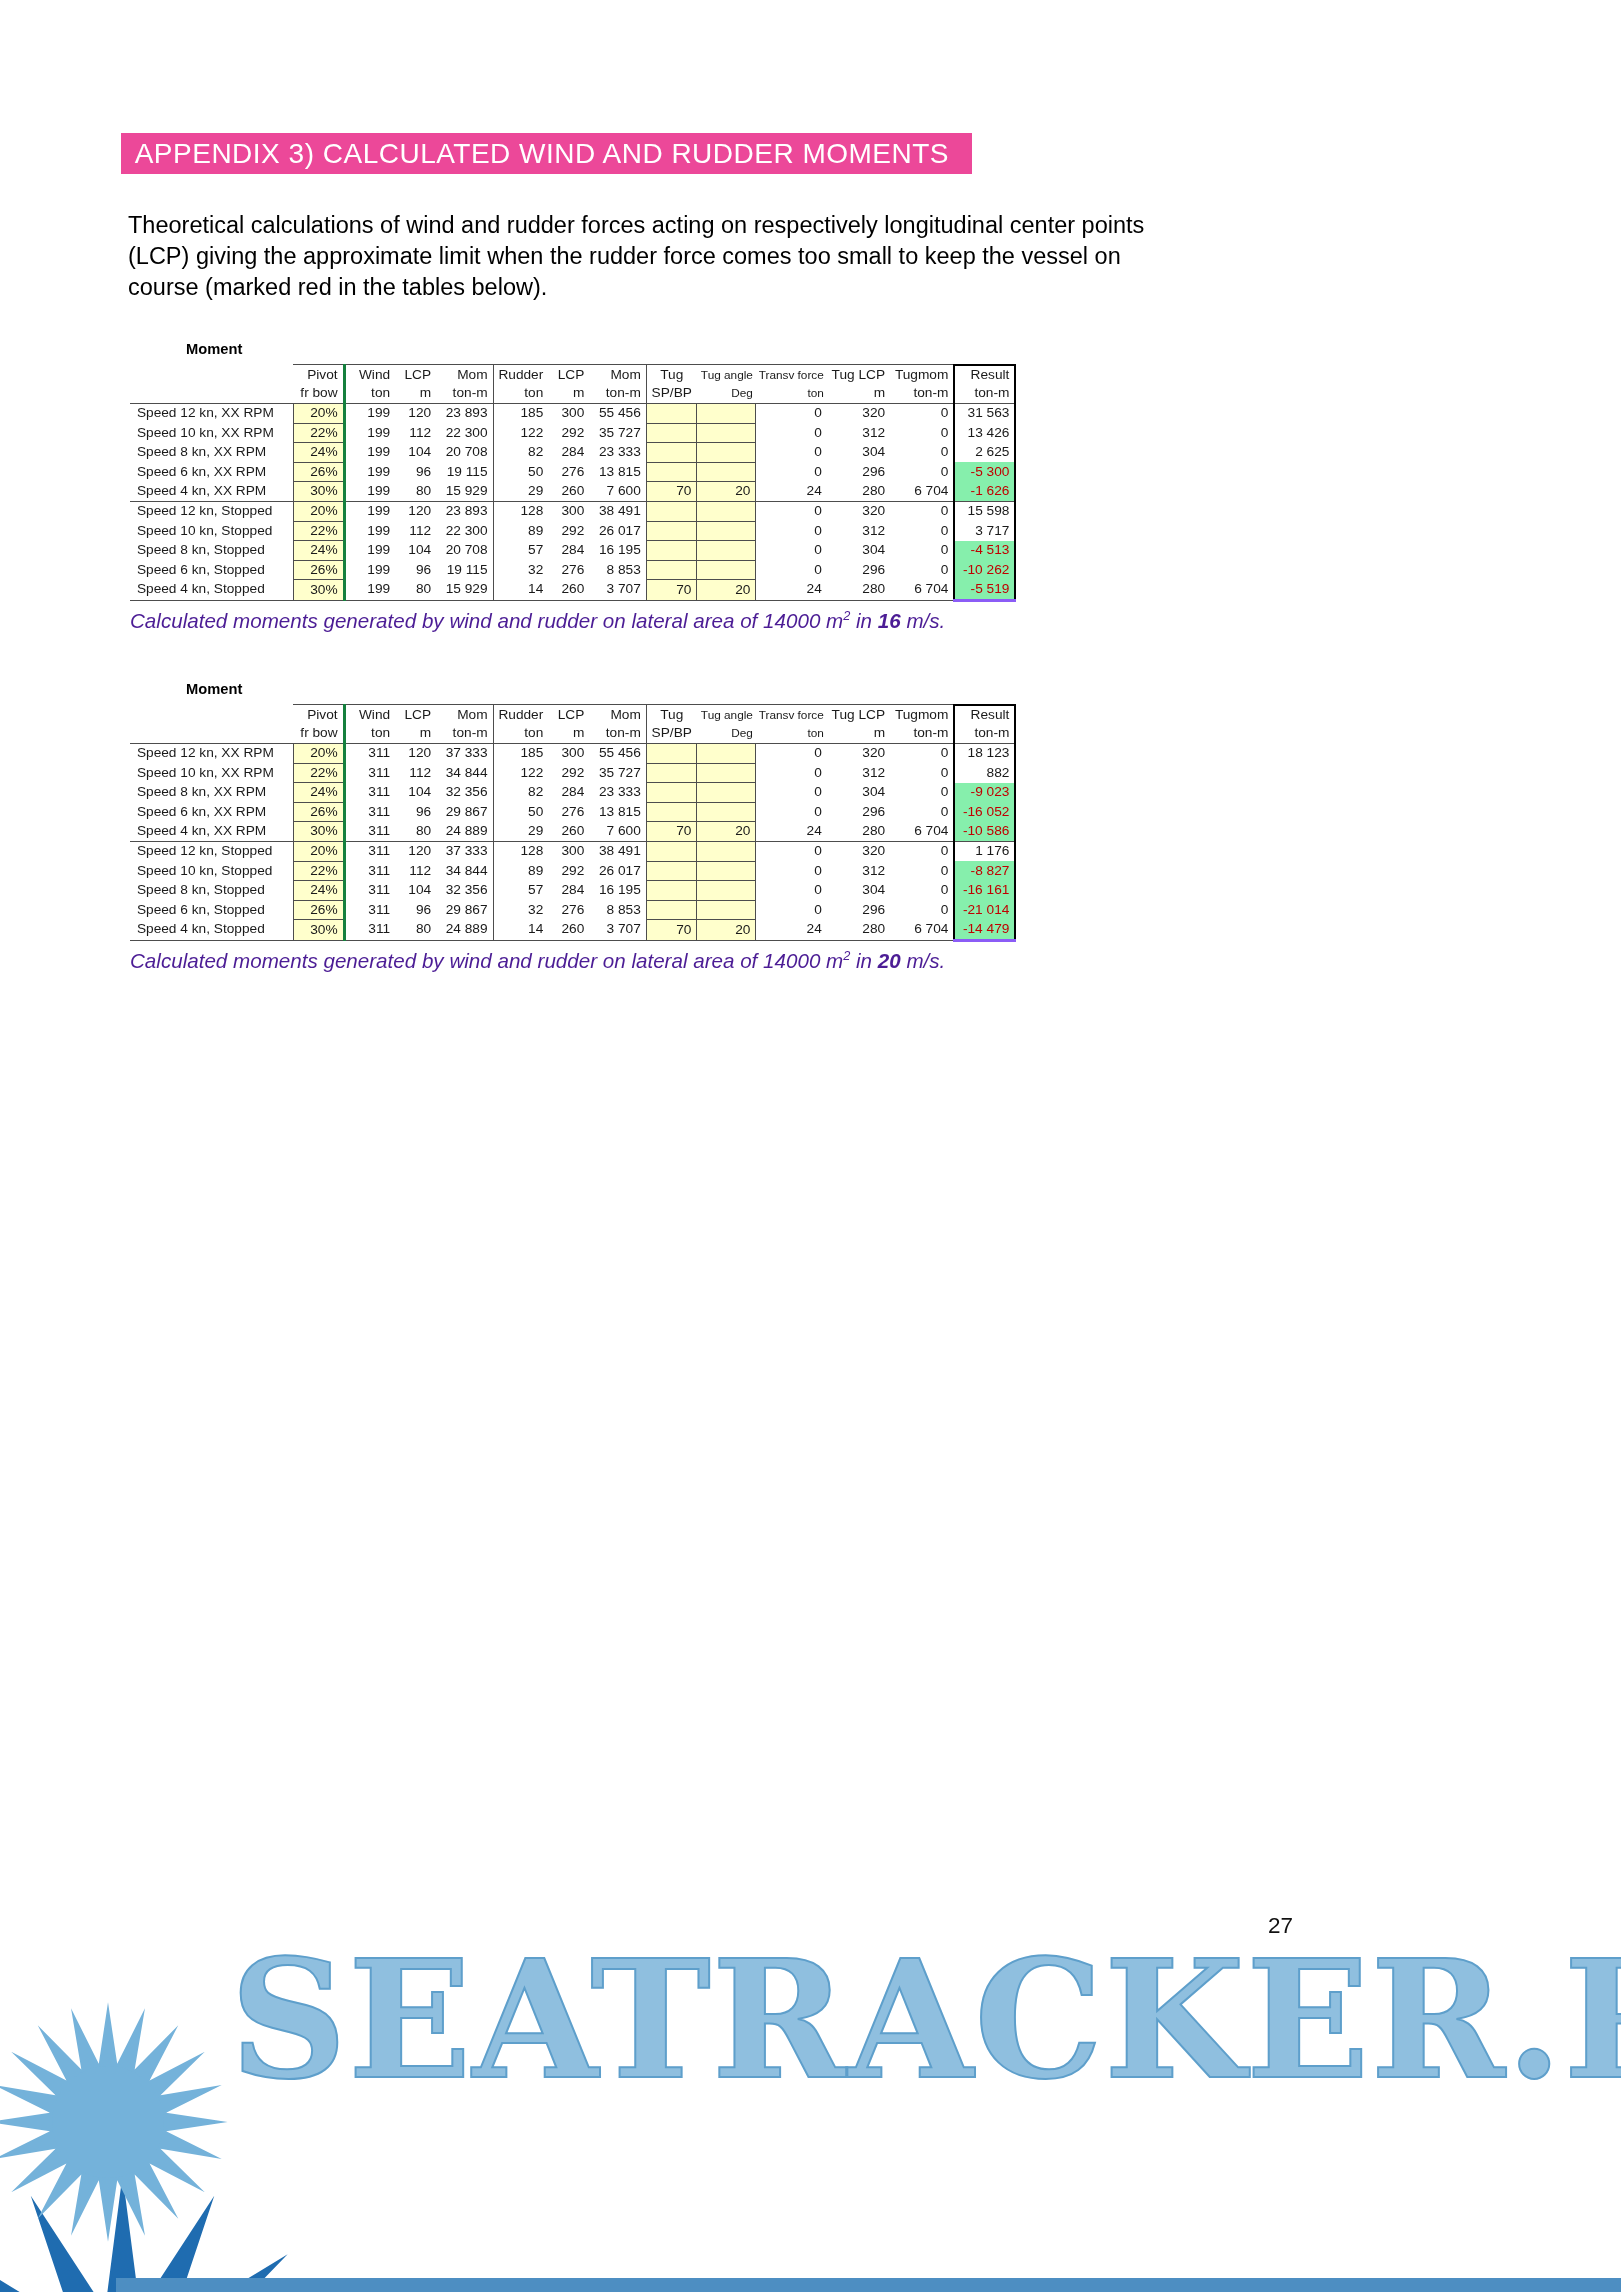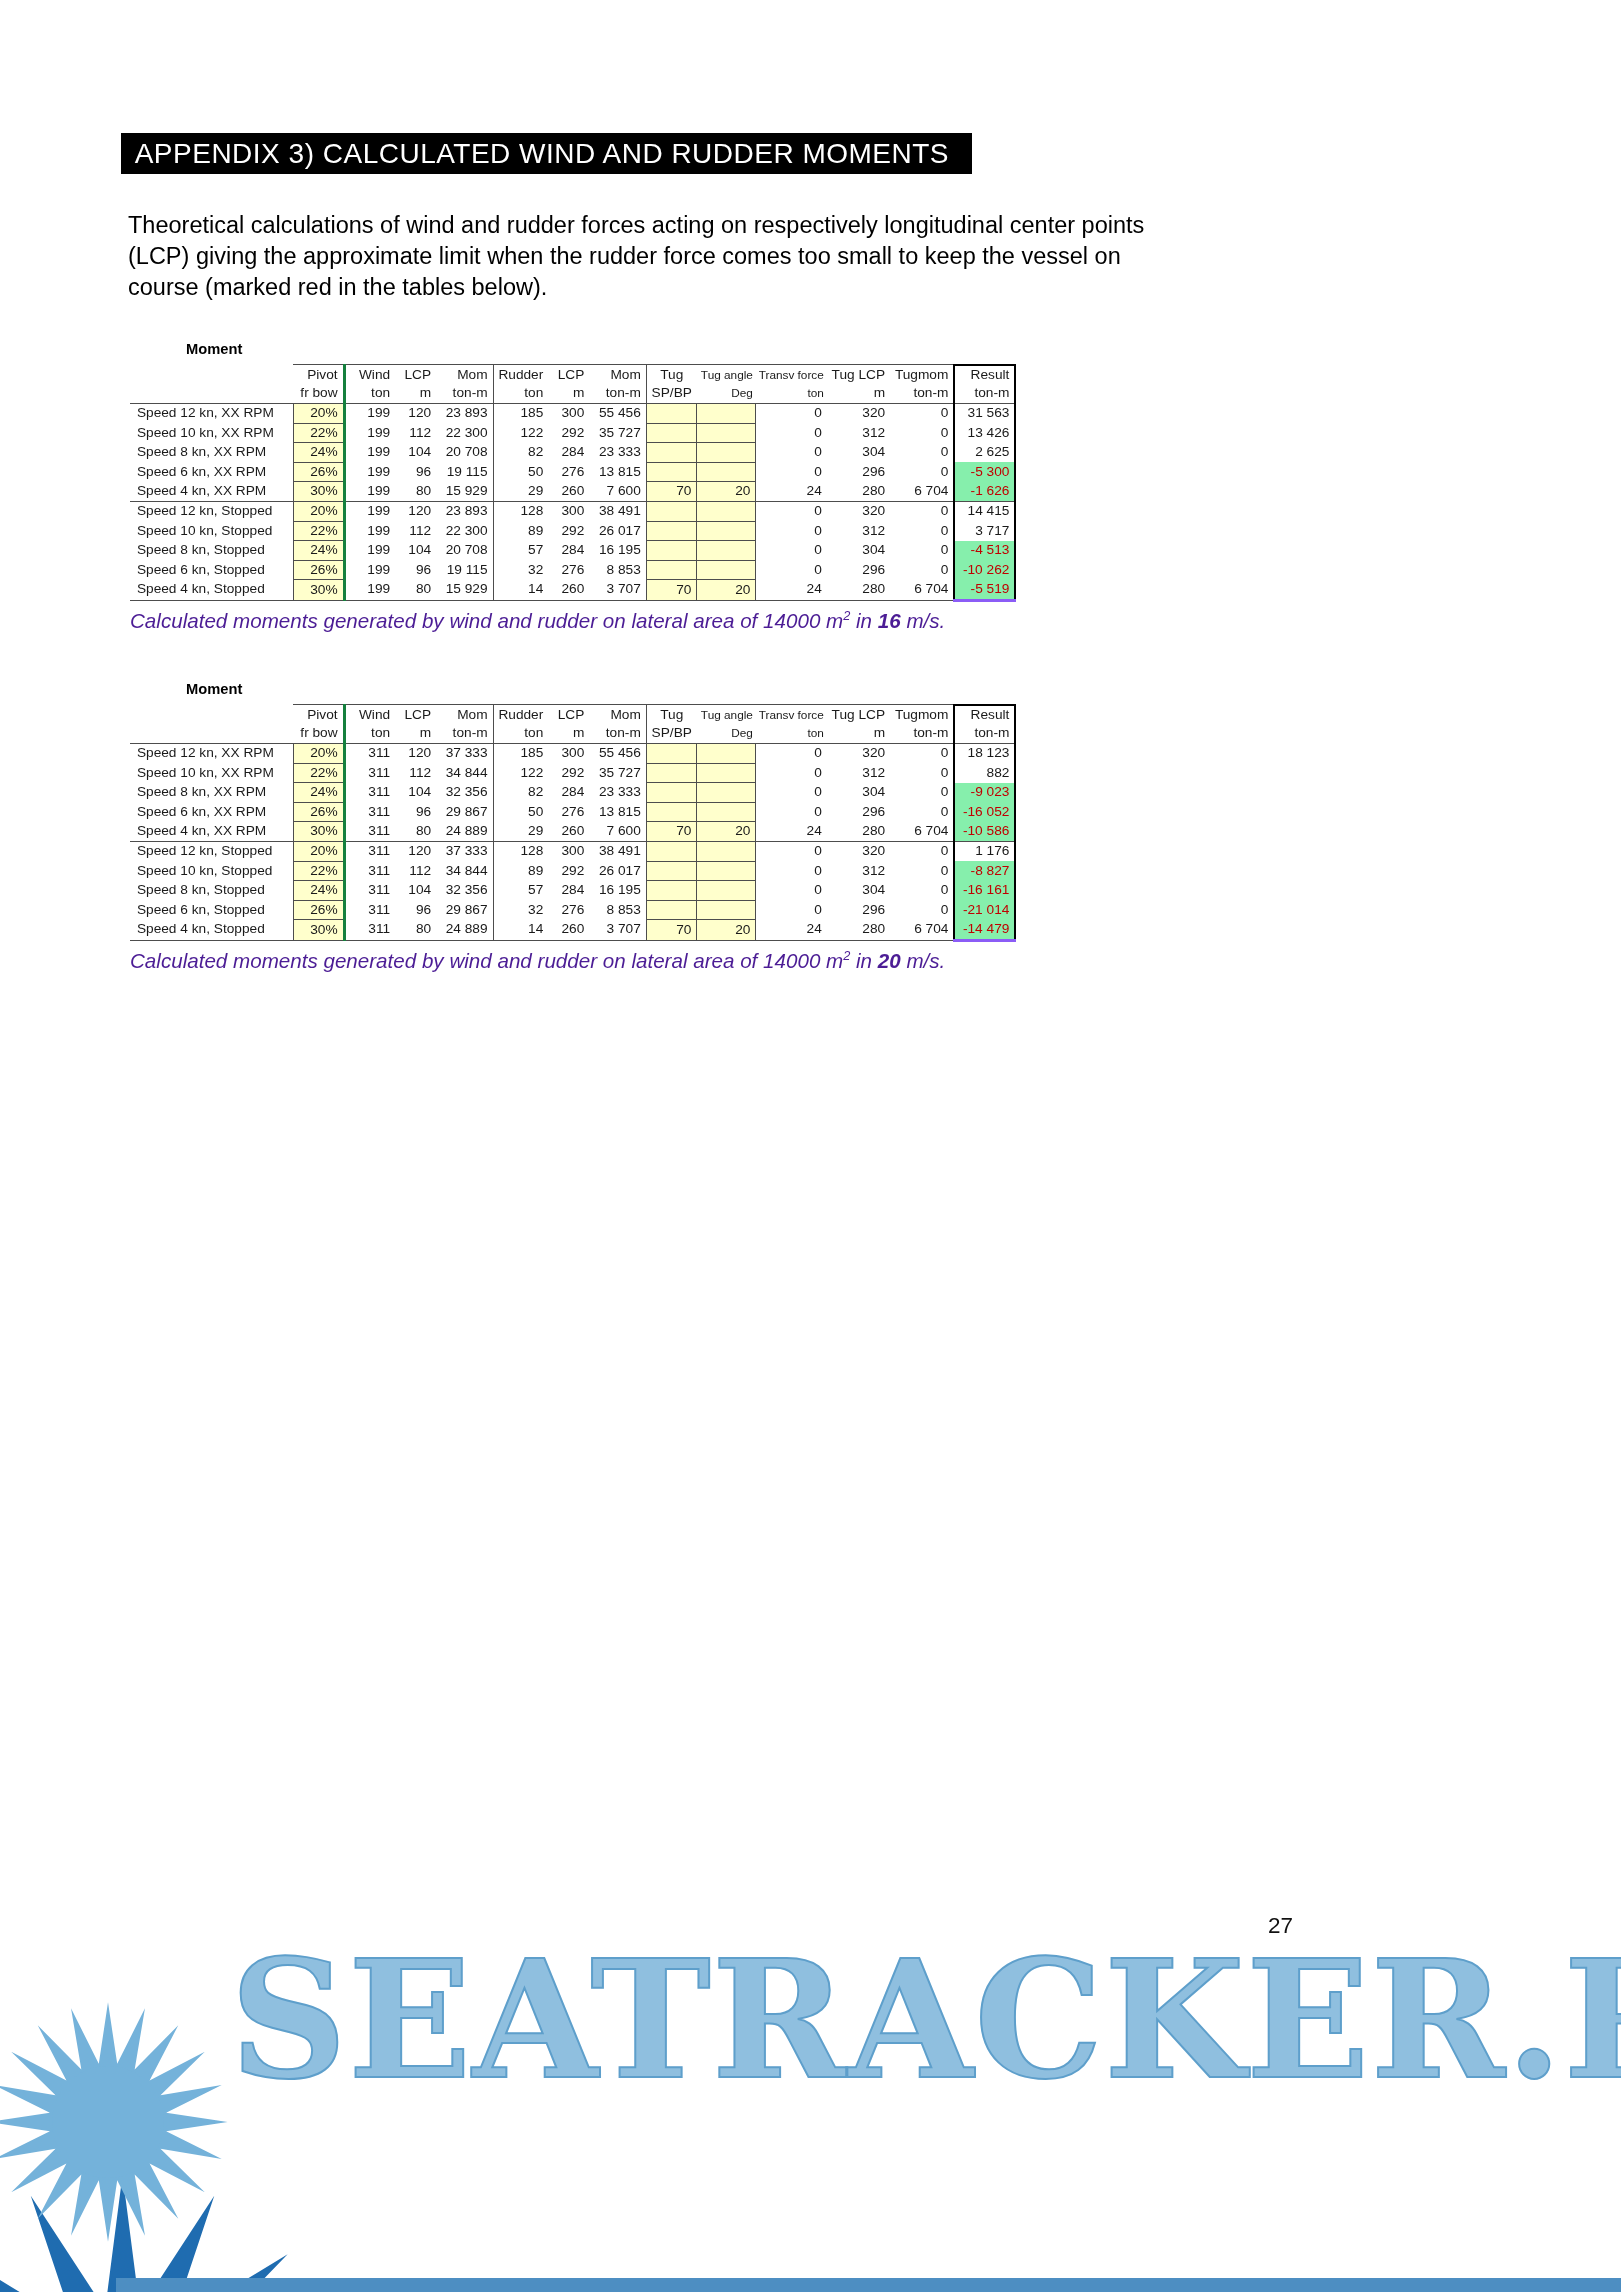--- a/index.html
+++ b/index.html
@@ -9,21 +9,21 @@
     background:#ffffff;
     overflow:hidden;
     font-family:"Liberation Sans",sans-serif;
     color:#1a1a1a;
     margin:0 auto;
   }
   
   .banner{
     position:absolute;left:121px;top:133px;
     width:851px;height:41px;
-    background:#000000;
+    background:#ec4899;
     color:#ffffff;
     font-size:28px;
     line-height:41px;
     padding-left:13.7px;
     letter-spacing:0.5px;
     box-sizing:border-box;
   }
   
   .intro{
     position:absolute;left:128px;top:186px;
@@ -258,21 +258,21 @@
             <td class="lcp1">120</td>
             <td class="mom1">23 893</td>
             <td class="rudder">128</td>
             <td class="lcp2">300</td>
             <td class="mom2">38 491</td>
             <td class="tug"></td>
             <td class="tugangle"></td>
             <td class="transv">0</td>
             <td class="tuglcp">320</td>
             <td class="tugmom">0</td>
-            <td class="result">14 415</td>
+            <td class="result">15 598</td>
           </tr>
           <tr>
             <td class="label">Speed 10 kn, Stopped</td>
             <td class="pivot">22%</td>
             <td class="wind">199</td>
             <td class="lcp1">112</td>
             <td class="mom1">22 300</td>
             <td class="rudder">89</td>
             <td class="lcp2">292</td>
             <td class="mom2">26 017</td>

